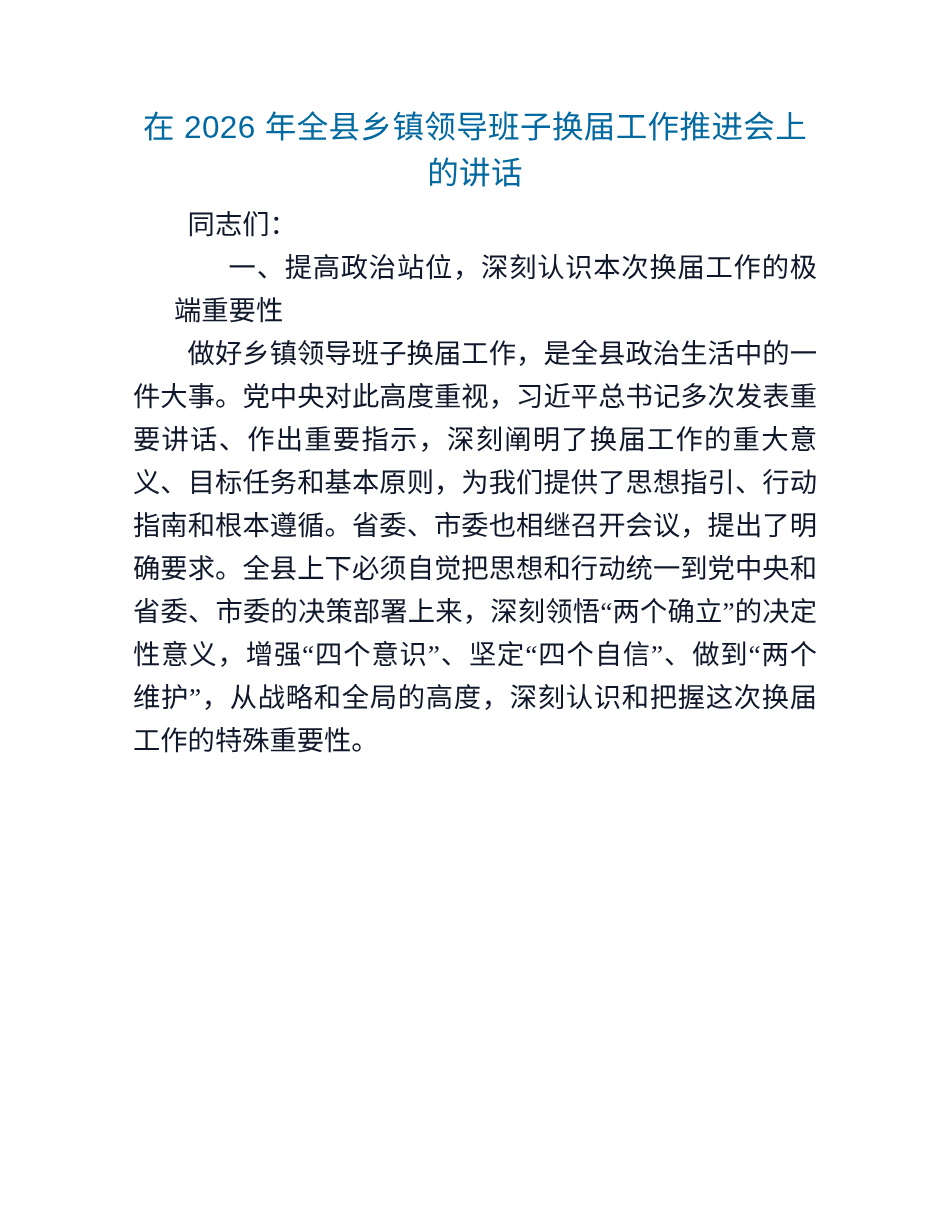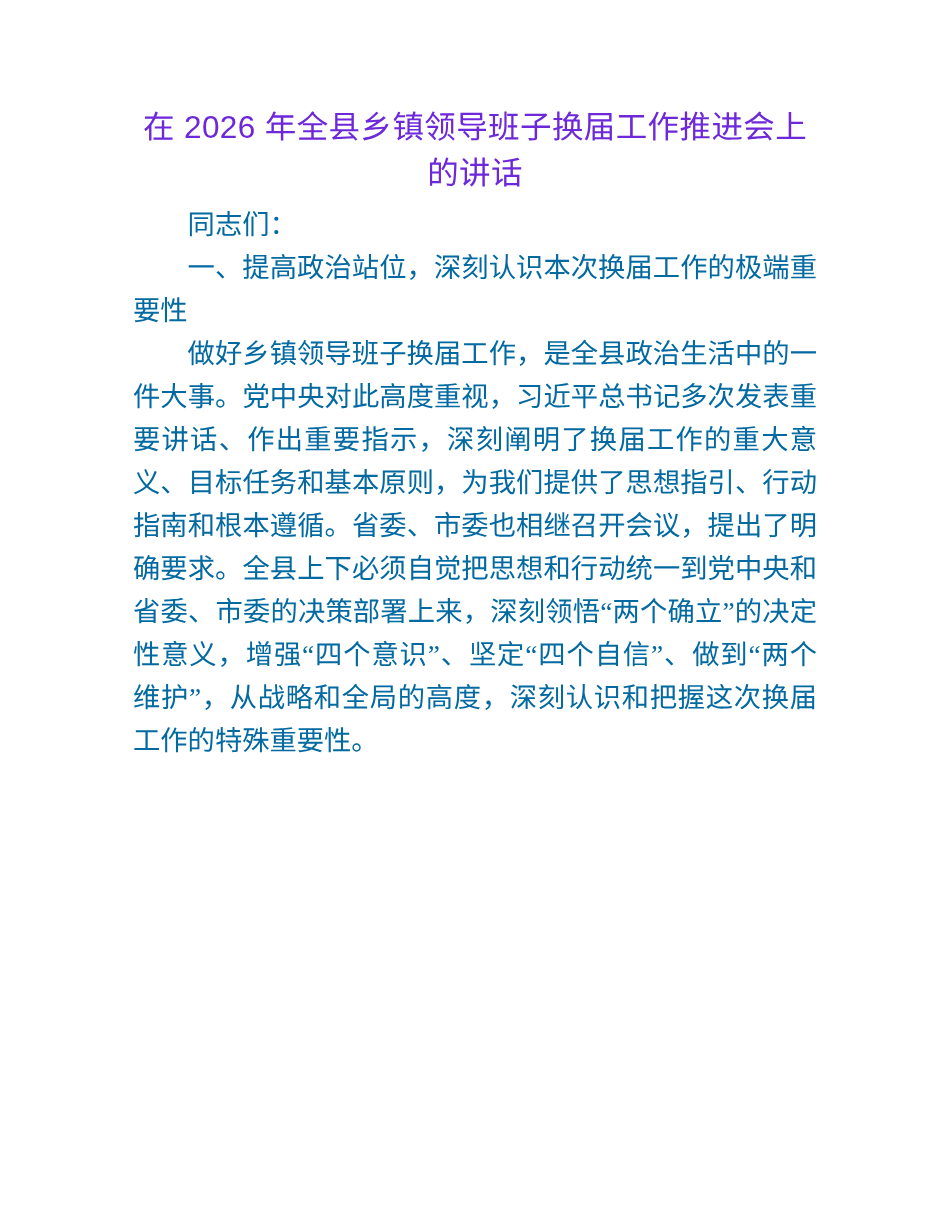--- a/index.html
+++ b/index.html
@@ -24,42 +24,43 @@
     left: 133px;
     top: 104px;
     width: 684px;
   }
 
   .doc-title {
     font-family: "Liberation Sans", "DejaVu Sans", sans-serif;
     font-size: 31.5px;
     line-height: 46px;
     text-align: center;
-    color: #6d28d9;
+    color: #0369a1;
     font-weight: 500;
     letter-spacing: 0.4px;
     margin: 0 0 8px 0;
     white-space: normal;
   }
 
   .doc-para {
     font-family: "Liberation Serif", "DejaVu Serif", serif;
     font-size: 27.3px;
     line-height: 43px;
-    color: #0369a1;
+    color: #0f172a;
     text-align: justify;
     text-justify: inter-ideograph;
     text-indent: 2em;
     margin: 0;
     letter-spacing: 0;
     word-break: break-all;
   }
 
   .doc-para.section-heading {
     text-indent: 2em;
+    margin-left: 41px;
   }
 
   
   .doc-para, .doc-title {
     -webkit-font-smoothing: antialiased;
   }
 </style>
 </head>
 <body>
 

